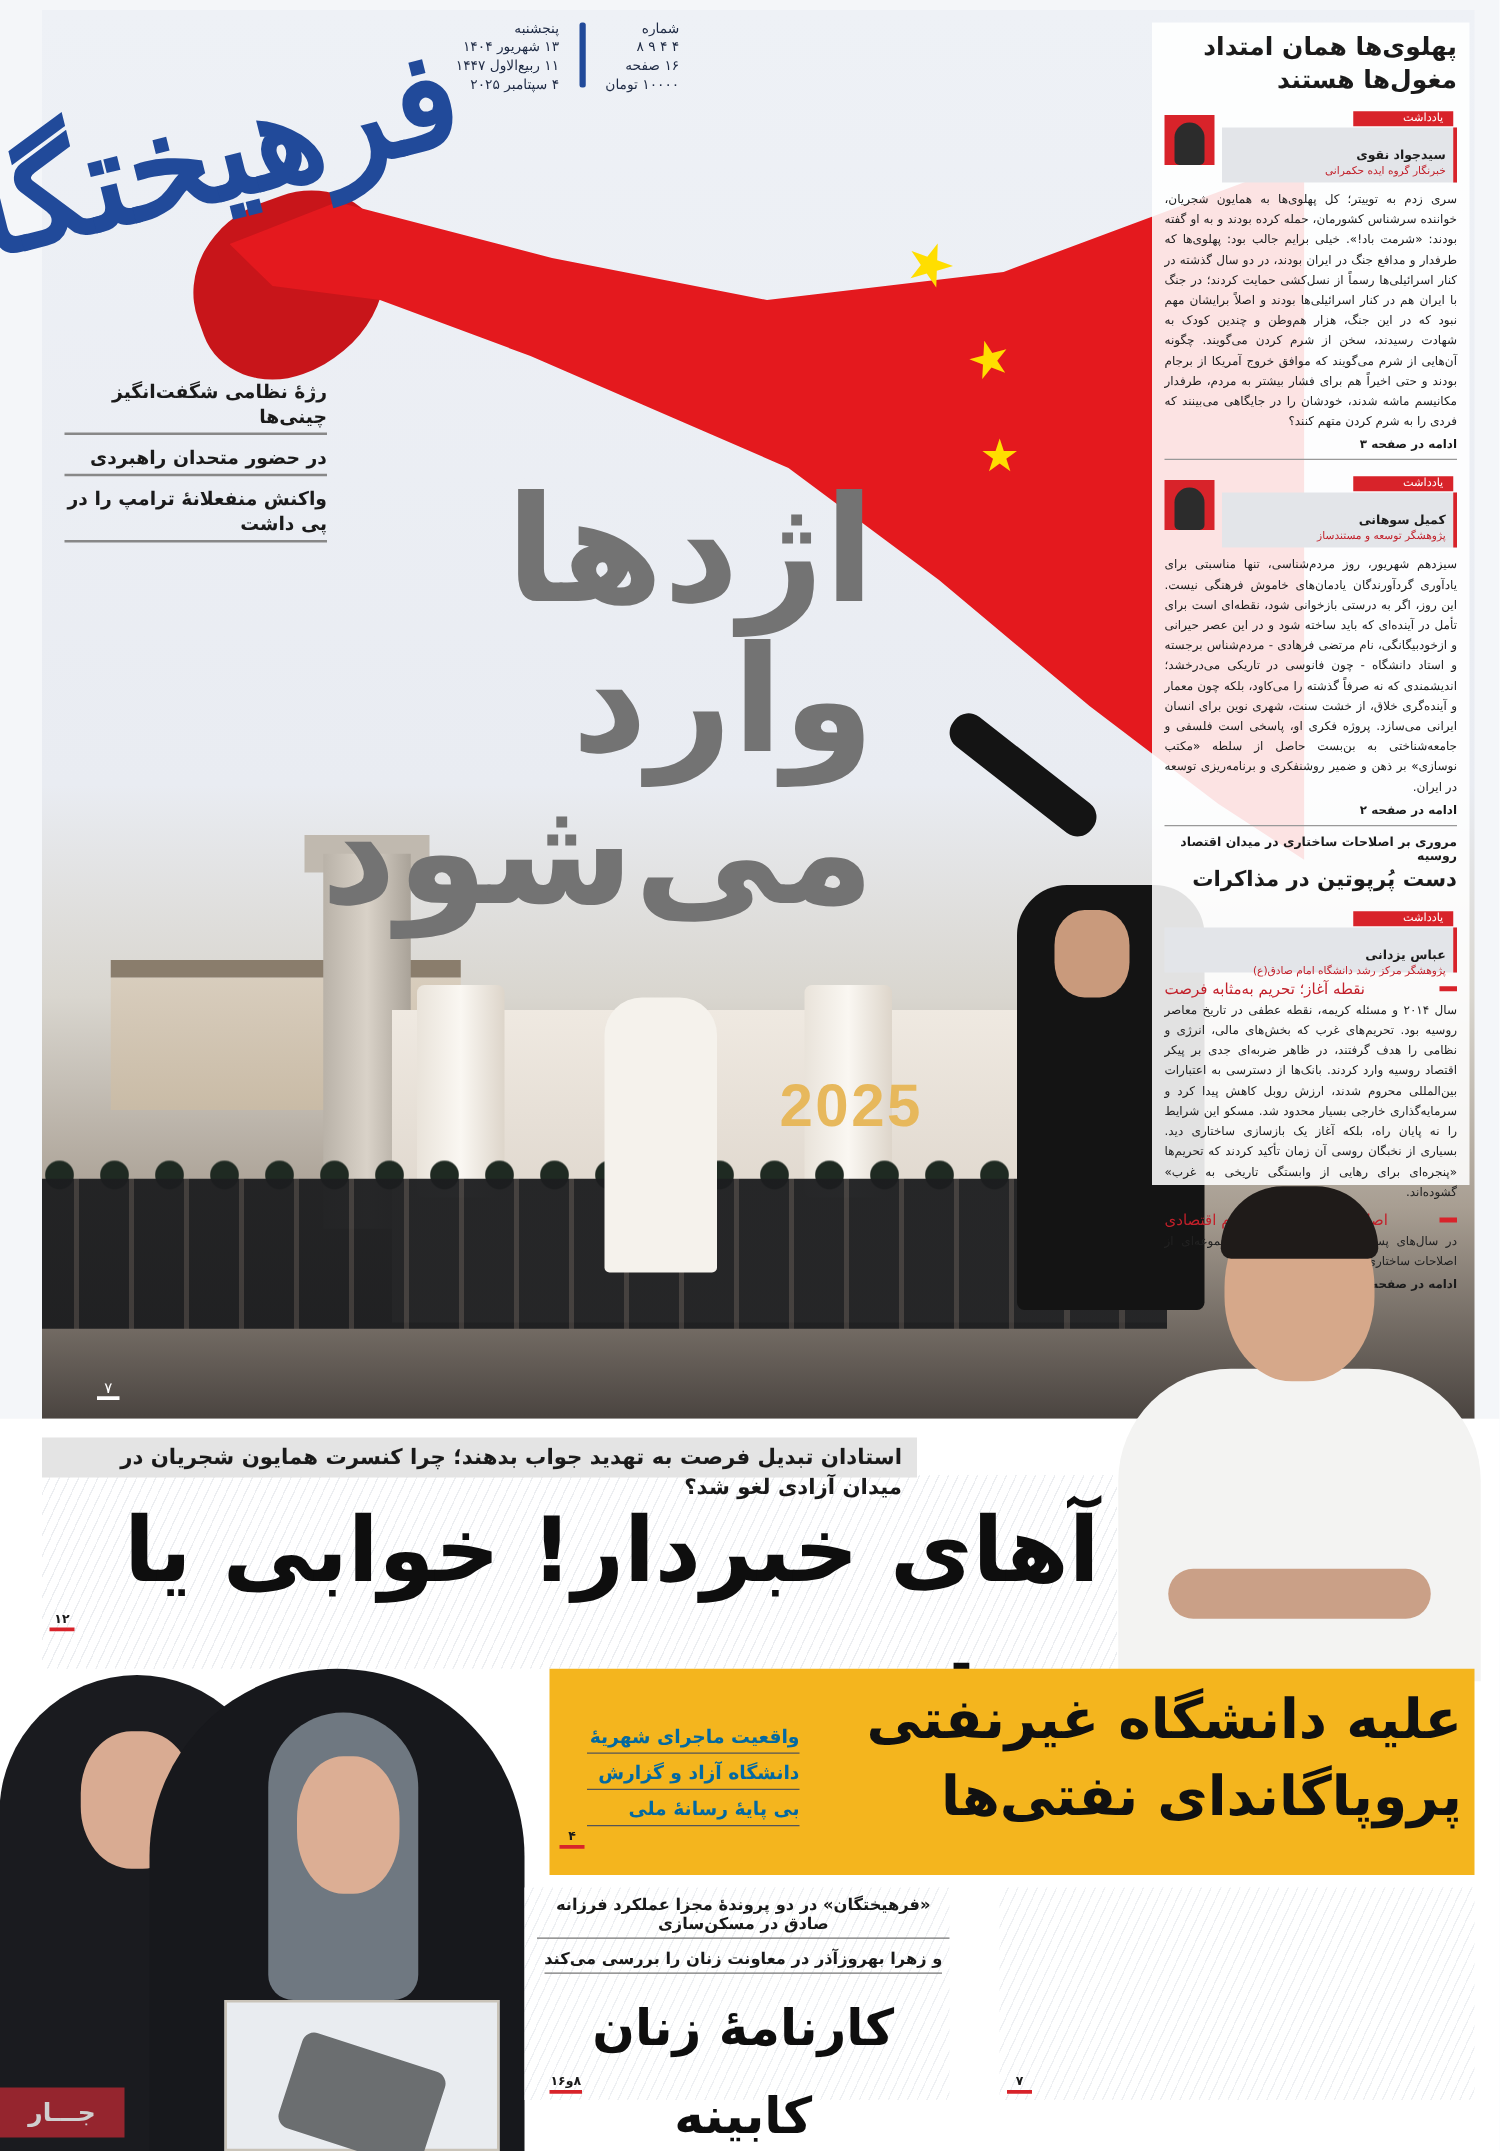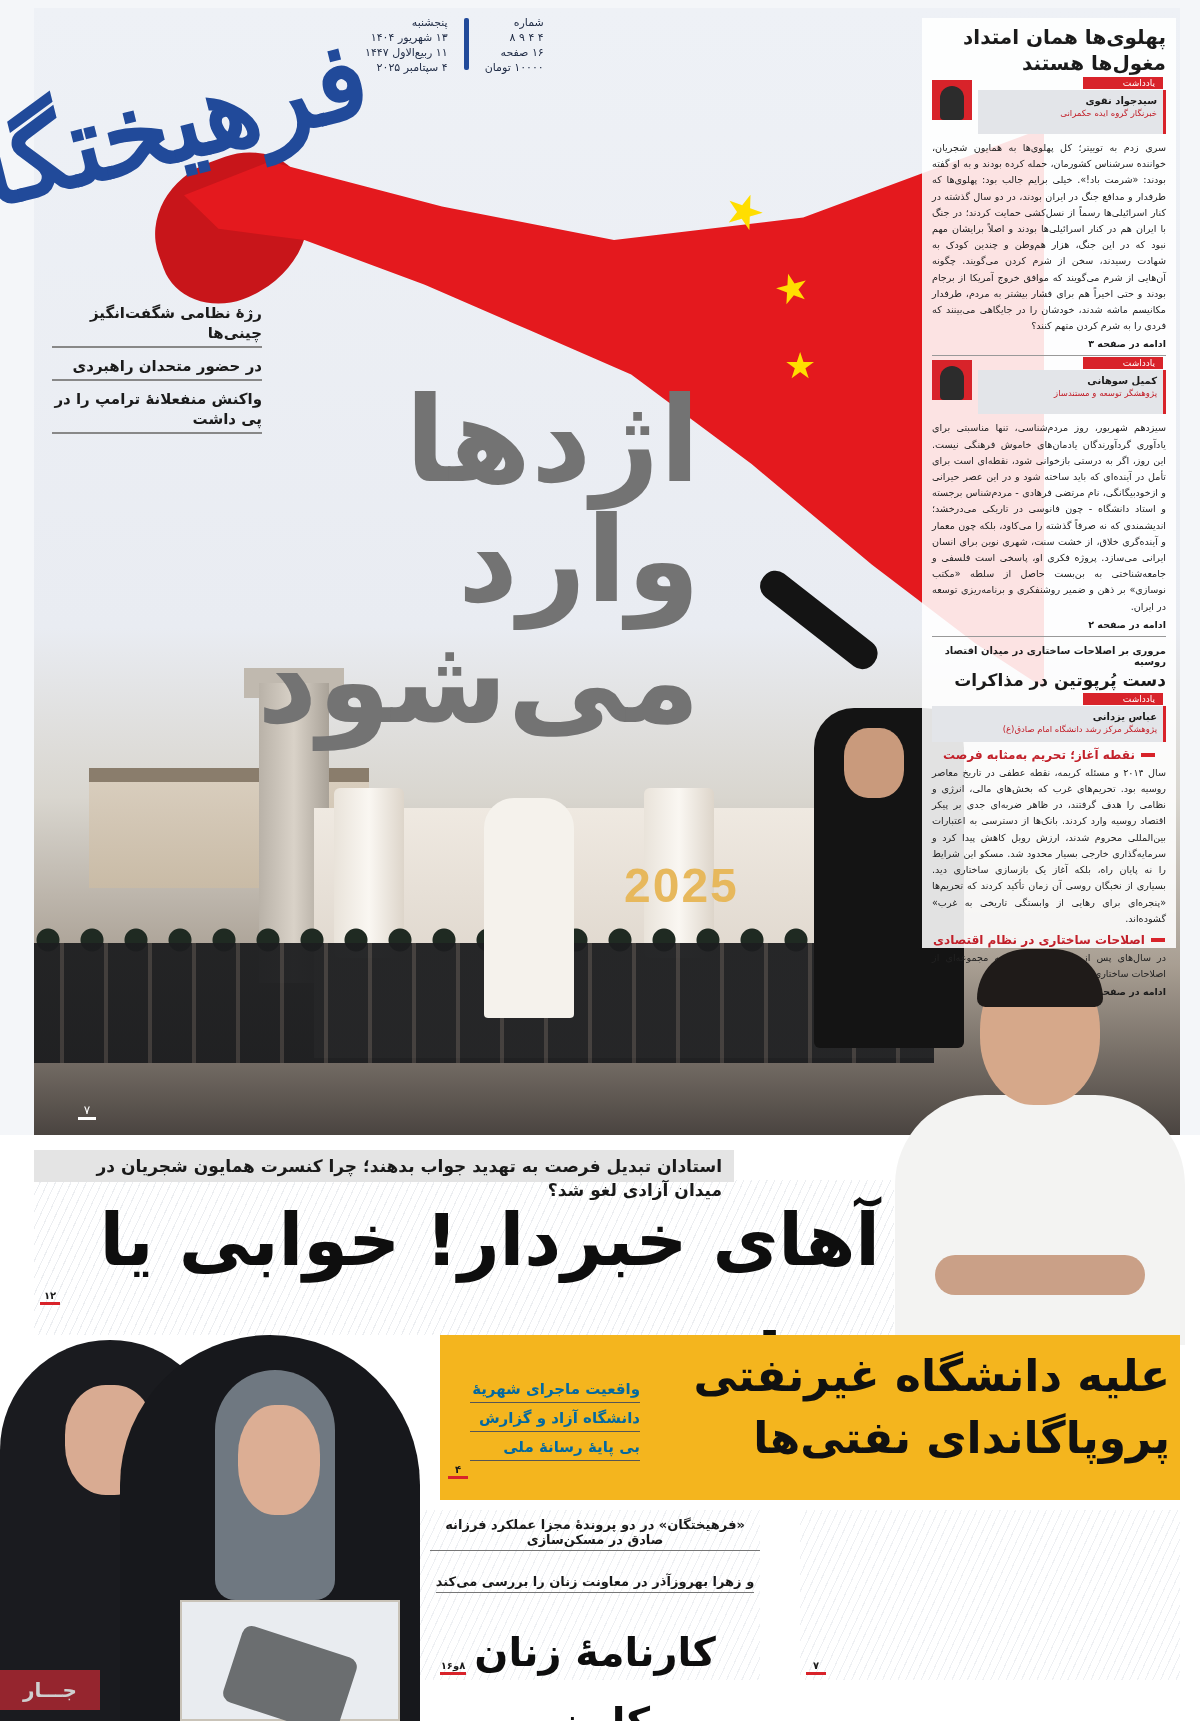--- a/index.html
+++ b/index.html
@@ -36,31 +36,31 @@
 
 
 .headline{position:absolute;left:40px;top:380px;width:660px;font-weight:900;color:#737373;text-align:right;line-height:1.02}
 .headline .l1{font-size:118px;display:block;padding-left:10px;font-family:"DejaVu Sans",sans-serif}
 .headline .l2{font-size:118px;display:block;font-family:"DejaVu Sans",sans-serif}
 
 
 .right-col{position:absolute;left:922px;top:18px;width:254px;height:930px;background:rgba(255,255,255,.88);padding:6px 10px 0 10px;color:#1b1b1b}
 .col-title{font-size:20px;font-weight:900;line-height:26px;text-align:right;margin-bottom:6px}
 .col-title.sm{font-size:17px;line-height:23px}
-.byline{position:relative;height:44px;background:#e3e5e9;border-right:3px solid #d8232a;margin:14px 0 6px 46px;padding:4px 6px;text-align:right}
+.byline{position:relative;height:44px;background:#e3e5e9;border-right:3px solid #d8232a;margin:26px 0 6px 46px;padding:16px 6px;text-align:right}
 .byline-tag{position:absolute;right:0;top:-13px;background:#d8232a;color:#fff;font-size:9px;padding:1px 8px;width:80px;text-align:right}
 .byline-name{font-size:10px;font-weight:bold;line-height:13px}
 .byline-role{font-size:8.5px;color:#c2202a;line-height:12px}
 .avatar{position:absolute;left:-46px;top:-10px;width:40px;height:40px;background:#d8232a;overflow:hidden}
 .avatar::after{content:"";position:absolute;left:8px;top:6px;width:24px;height:34px;background:#2c2c2c;border-radius:12px 12px 4px 4px}
 .body-text{font-size:9.6px;line-height:16.2px;text-align:justify;color:#222}
 .continue{font-size:9.5px;font-weight:bold;margin:4px 0 6px;text-align:right}
 .divider{border-top:1px solid #999;margin:4px 0 8px}
 .overline{font-size:10px;font-weight:bold;text-align:right;margin-bottom:2px}
-.subhead{font-size:12px;font-weight:bold;color:#c2202a;text-align:right;margin:6px 0 3px;display:flex;justify-content:center;gap:6px;align-items:center}
+.subhead{font-size:12px;font-weight:normal;color:#c2202a;text-align:right;margin:6px 0 3px;display:flex;justify-content:space-between;gap:6px;align-items:center}
 .subhead .dash{width:14px;height:4px;background:#d8232a;display:inline-block}
 
 
 .bottom{position:absolute;left:0;top:1135px;width:1200px;height:586px;background:#fff}
 .stripes{position:absolute;left:34px;top:1180px;width:860px;height:155px;background:repeating-linear-gradient(115deg,#fff 0 6px,#eceef1 6px 7px)}
 .strap{position:absolute;left:34px;top:1150px;width:700px;height:32px;background:#e4e4e4;font-size:17px;font-weight:bold;color:#1a1a1a;text-align:right;padding:4px 12px;line-height:24px}
 .big2{position:absolute;left:40px;top:1180px;width:840px;font-size:72px;font-weight:900;color:#0e0e0e;text-align:right;line-height:120px;letter-spacing:-2px}
 .page-ref{position:absolute;font-size:10px;font-weight:bold;color:#1a1a1a;border-bottom:3px solid #d8232a;width:20px;text-align:center;line-height:12px}
 
 .man{position:absolute;left:895px;top:955px;width:290px;height:390px}
@@ -78,21 +78,21 @@
 .w1{position:absolute;left:0;top:40px;width:220px;height:381px;background:#1a1b1f;border-radius:110px 110px 0 0}
 .w1face{position:absolute;left:65px;top:85px;width:90px;height:110px;background:#d9ab92;border-radius:45%}
 .w2{position:absolute;left:120px;top:35px;width:300px;height:386px;background:#17181c;border-radius:150px 150px 0 0}
 .w2scarf{position:absolute;left:215px;top:70px;width:120px;height:230px;background:#6f7881;border-radius:60px 60px 20px 20px}
 .w2face{position:absolute;left:238px;top:105px;width:82px;height:110px;background:#dcae94;border-radius:45%}
 .folder{position:absolute;left:180px;top:300px;width:220px;height:121px;background:#e9ecf0;border:2px solid #c9c3b8}
 .phone{position:absolute;left:230px;top:340px;width:120px;height:80px;background:#6b6e70;border-radius:10px;transform:rotate(18deg)}
 .jaar{position:absolute;left:0;top:1670px;width:100px;height:40px;background:rgba(180,40,50,.8);color:#cfcfcf;font-size:20px;font-weight:bold;text-align:center;line-height:40px}
 
 .story{position:absolute;top:1515px;text-align:center}
-.story .d{font-size:13px;font-weight:bold;color:#1a1a1a;border-bottom:1.5px solid #777;padding:2px 0 3px;margin:0 auto 20px;display:inline-block}
+.story .d{font-size:13px;font-weight:bold;color:#1a1a1a;border-bottom:1.5px solid #777;padding:2px 0 3px;margin:0 auto 5px;display:inline-block}
 .story .t{font-size:40px;font-weight:900;color:#0e0e0e;line-height:70px;margin-top:4px}
 .story-bg{position:absolute;top:1510px;height:170px;background:repeating-linear-gradient(115deg,#fff 0 6px,#eef0f3 6px 7px)}
 </style>
 </head>
 <body>
 
 <div class="page">
 
   <div class="hero">
     <div class="flag-tail"></div>

